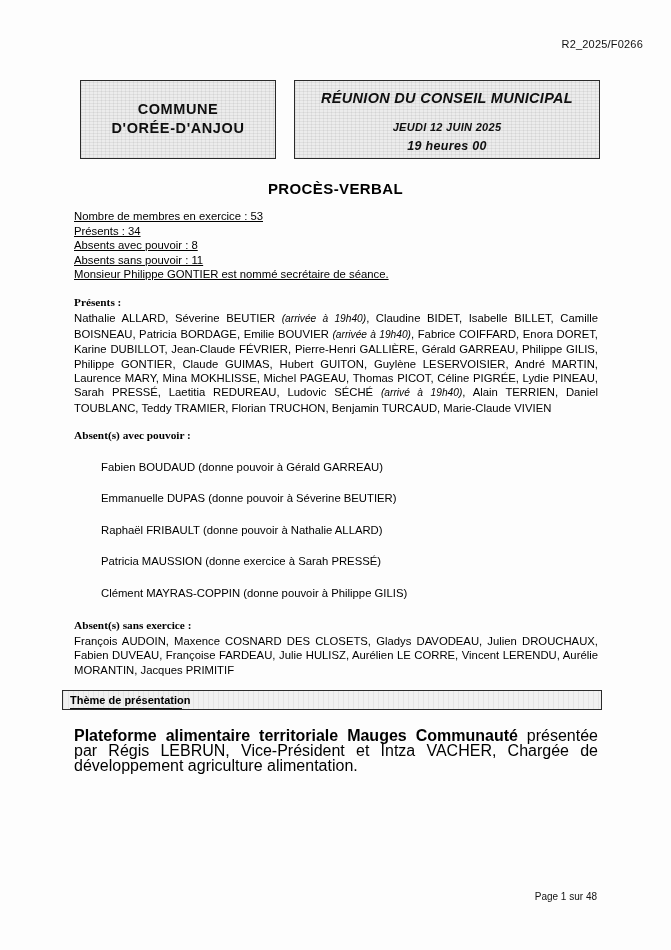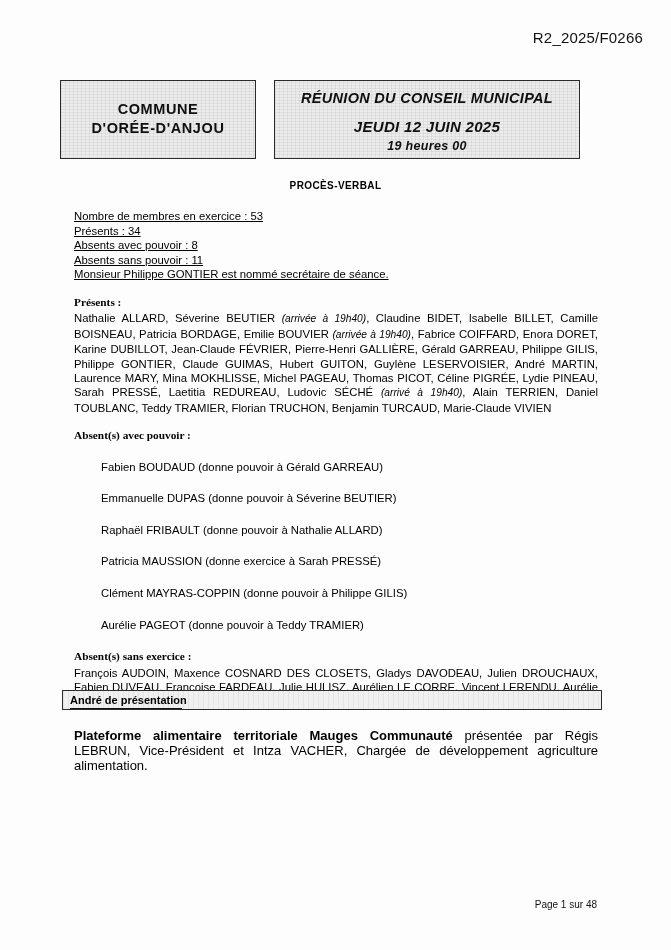--- a/index.html
+++ b/index.html
@@ -19,29 +19,29 @@
     position: absolute;
     left: 0; top: 0;
     width: 671px;
     height: 950px;
     background: #fdfdfd;
     box-sizing: border-box;
   }
   .ref-code {
     position: absolute;
     right: 28px;
-    top: 29px;
-    font-size: 15px;
+    top: 38px;
+    font-size: 11px;
     letter-spacing: 0.2px;
     color: #111;
   }
   
   .header-row {
     position: absolute;
-    left: 60px;
+    left: 80px;
     top: 80px;
     width: 520px;
     display: flex;
     align-items: stretch;
   }
   .hdr-box {
     border: 1px solid #2a2a2a;
     background:
       repeating-linear-gradient(0deg, rgba(0,0,0,0.055) 0px, rgba(0,0,0,0.055) 1px, rgba(0,0,0,0) 1px, rgba(0,0,0,0) 3px),
       repeating-linear-gradient(90deg, rgba(0,0,0,0.05) 0px, rgba(0,0,0,0.05) 1px, rgba(0,0,0,0) 1px, rgba(0,0,0,0) 4px),
@@ -71,41 +71,41 @@
     color: #0f0f0f;
   }
   .hdr-right .r1 {
     font-size: 14.5px;
     font-weight: bold;
     letter-spacing: 0.3px;
     line-height: 21px;
     color: #0f0f0f;
   }
   .hdr-right .r2 {
-    font-size: 15px;
+    font-size: 11px;
     font-weight: bold;
     letter-spacing: 0.3px;
     line-height: 20px;
     margin-top: 8px;
     color: #0f0f0f;
   }
   .hdr-right .r3 {
     font-size: 12.5px;
     font-weight: bold;
     letter-spacing: 0.3px;
     line-height: 18px;
     color: #0f0f0f;
   }
   
   .doc-title {
     position: absolute;
     left: 0; right: 0;
     top: 180px;
     text-align: center;
-    font-size: 10px;
+    font-size: 15px;
     font-weight: bold;
     letter-spacing: 0.4px;
   }
   
   .content {
     position: absolute;
     left: 74px;
     top: 209px;
     width: 524px;
     font-size: 11.3px;
@@ -155,29 +155,29 @@
     top: 708px;
     width: 112px;
     height: 1px;
     background: #111;
   }
   .theme-body {
     position: absolute;
     left: 74px;
     top: 728px;
     width: 524px;
-    font-size: 13px;
+    font-size: 16px;
     line-height: 15px;
     text-align: justify;
   }
   .b { font-weight: bold; }
   .footer {
     position: absolute;
     right: 74px;
-    bottom: 40px;
+    bottom: 48px;
     font-size: 10px;
     color: #111;
   }
 </style>
 </head>
 <body>
 
 <div class="page">
 
   <div class="ref-code">R2_2025/F0266</div>
@@ -208,26 +208,25 @@
 
     <div class="sec-title">Présents :</div>
     <p class="para"><span>Nathalie ALLARD, Séverine BEUTIER </span><span class="italic">(arrivée à 19h40)</span><span>, Claudine BIDET, Isabelle BILLET, Camille BOISNEAU, Patricia BORDAGE, Emilie BOUVIER </span><span class="italic">(arrivée à 19h40)</span><span>, Fabrice COIFFARD, Enora DORET, Karine DUBILLOT, Jean-Claude FÉVRIER, Pierre-Henri GALLIÈRE, Gérald GARREAU, Philippe GILIS, Philippe GONTIER, Claude GUIMAS, Hubert GUITON, Guylène LESERVOISIER, André MARTIN, Laurence MARY, Mina MOKHLISSE, Michel PAGEAU, Thomas PICOT, Céline PIGRÉE, Lydie PINEAU, Sarah PRESSÉ, Laetitia REDUREAU, Ludovic SÉCHÉ </span><span class="italic">(arrivé à 19h40)</span><span>, Alain TERRIEN, Daniel TOUBLANC, Teddy TRAMIER, Florian TRUCHON, Benjamin TURCAUD, Marie-Claude VIVIEN</span></p>
 
     <div class="sec-title">Absent(s) avec pouvoir :</div>
     <p class="list-line">Fabien BOUDAUD (donne pouvoir à Gérald GARREAU)</p>
     <p class="list-line">Emmanuelle DUPAS (donne pouvoir à Séverine BEUTIER)</p>
     <p class="list-line">Raphaël FRIBAULT (donne pouvoir à Nathalie ALLARD)</p>
     <p class="list-line">Patricia MAUSSION (donne exercice à Sarah PRESSÉ)</p>
     <p class="list-line">Clément MAYRAS-COPPIN (donne pouvoir à Philippe GILIS)</p>
-    <p class="list-line">Aurélie PAGEOT (donne pouvoir à Teddy TRAMIER)</p>
 
     <div class="sec-title">Absent(s) sans exercice :</div>
     <p class="para">François AUDOIN, Maxence COSNARD DES CLOSETS, Gladys DAVODEAU, Julien DROUCHAUX, Fabien DUVEAU, Françoise FARDEAU, Julie HULISZ, Aurélien LE CORRE, Vincent LERENDU, Aurélie MORANTIN, Jacques PRIMITIF</p>
   </div>
 
   <div class="theme-box"></div>
-  <div class="theme-label">André de présentation</div>
+  <div class="theme-label">Thème de présentation</div>
   <div class="theme-underline"></div>
 
   <div class="theme-body"><span class="b">Plateforme alimentaire territoriale Mauges Communauté</span><span> présentée par Régis LEBRUN, Vice-Président et  Intza VACHER, Chargée de développement agriculture alimentation.</span></div>
 
   <div class="footer">Page 1 sur 48</div>
 </div>
 
 </body></html>

